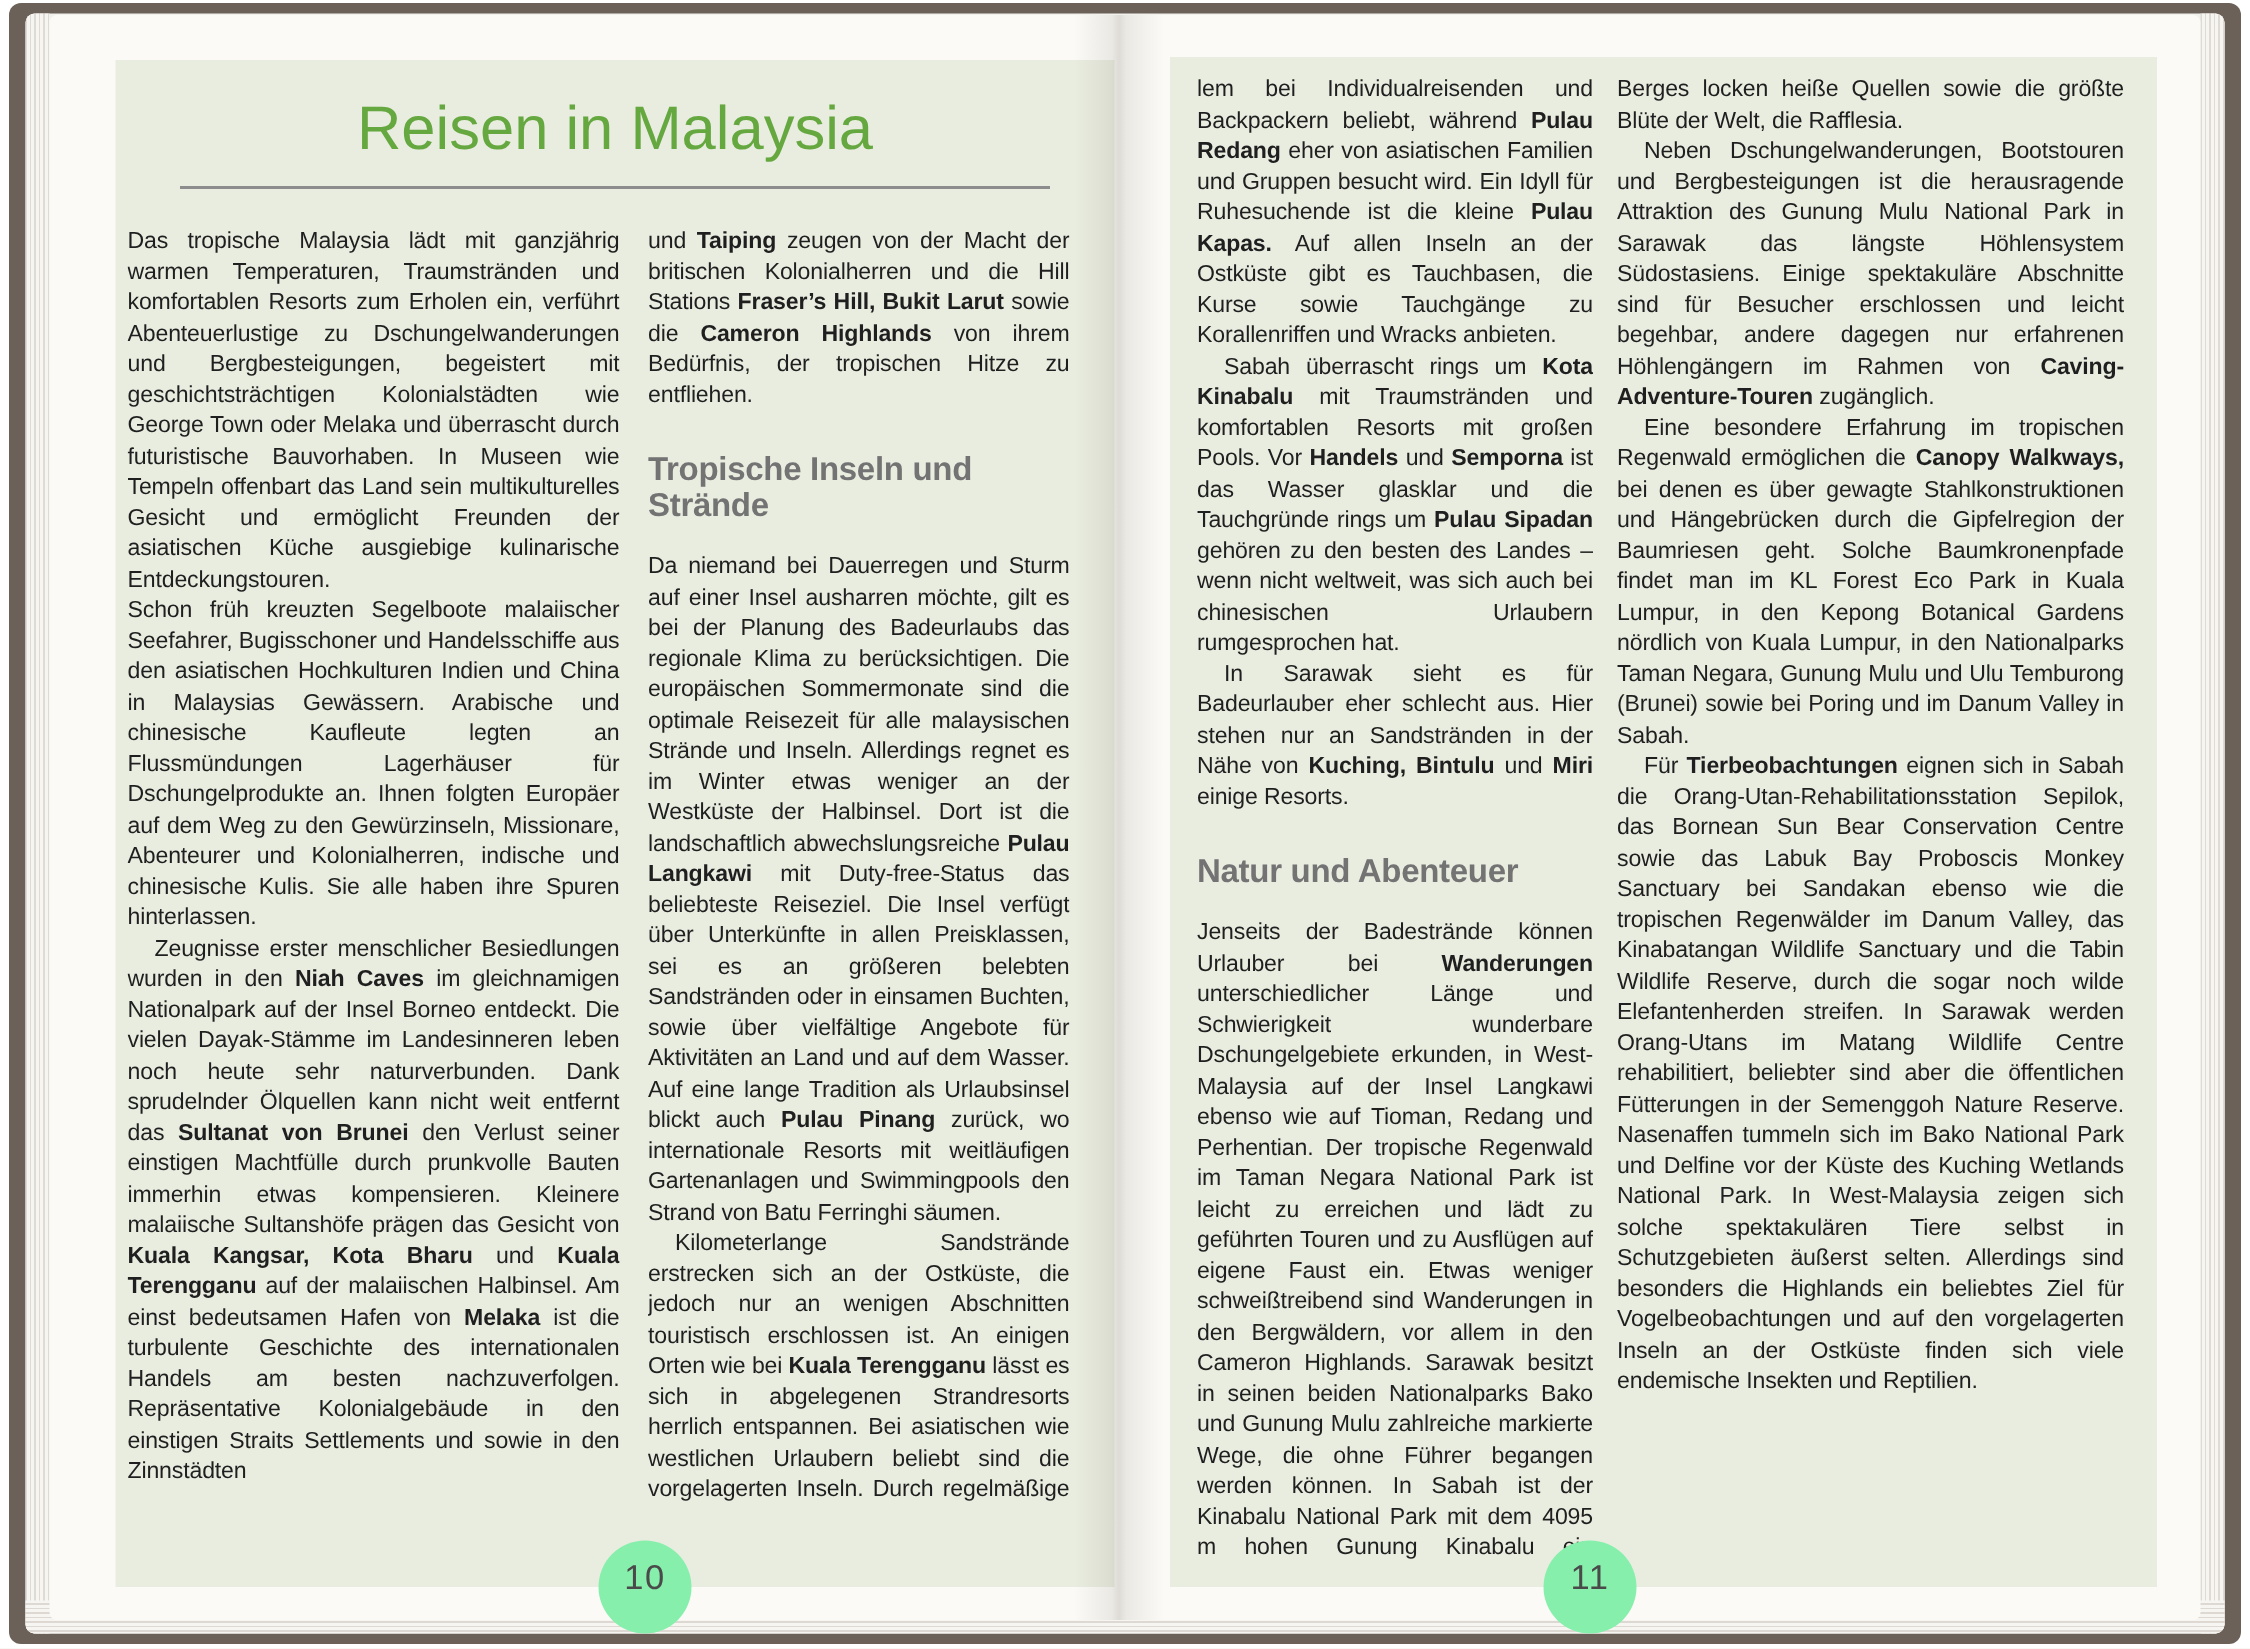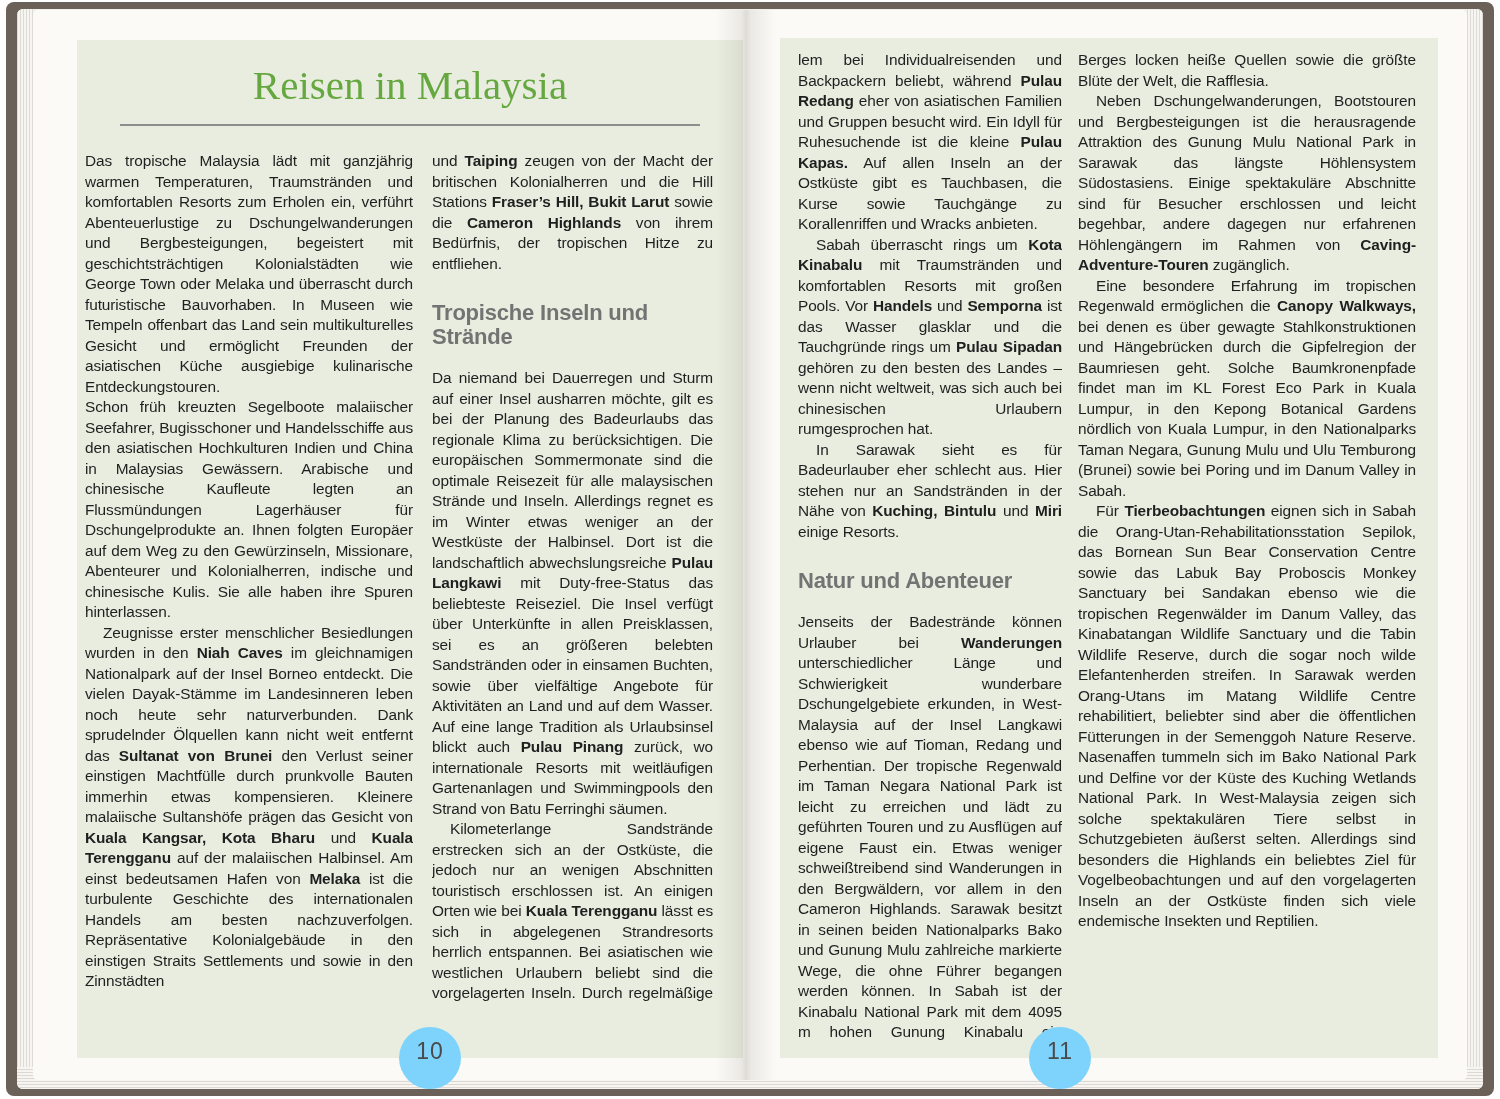--- a/index.html
+++ b/index.html
@@ -23,21 +23,21 @@
   .page{position:absolute;top:10px;height:1070px;background:#fbfaf6;}
   .page-left{left:33px;width:713px;border-radius:5px 0 0 5px;}
   .page-right{left:746px;width:721px;border-radius:0 5px 5px 0;}
   .gutter-shade{position:absolute;left:716px;top:10px;width:60px;height:1070px;z-index:5;
     background:linear-gradient(to right,rgba(0,0,0,0) 0%,rgba(90,80,70,0.10) 42%,rgba(90,80,70,0.18) 50%,rgba(90,80,70,0.10) 58%,rgba(0,0,0,0) 100%);}
   .green-box{position:absolute;background:#e9ede0;}
   .green-left{left:44px;top:30px;width:666px;height:1018px;}
   .green-right{left:34px;top:28px;width:658px;height:1020px;}
   .page-title{
     margin:22px 0 0 0;text-align:center;font-weight:400;
-    font-size:41px;line-height:46px;color:#66a840;letter-spacing:0;font-family:Liberation Serif, serif;
+    font-size:41px;line-height:46px;color:#66a840;letter-spacing:0;
   }
   .title-rule{width:580px;height:0;border-top:2px solid #8d8d8d;margin:16px auto 0 auto;}
   .cols{display:flex;overflow:hidden;}
   .cols-left{padding:25px 14px 0 8px;gap:19px;height:852px;}
   .cols-right{padding:12px 8px 0 18px;gap:16px;height:996px;}
   .col{overflow:hidden;}
   .col-l1{width:328px;flex:0 0 328px;}
   .col-l2{width:281px;flex:0 0 281px;}
   .col-r1{width:264px;flex:0 0 264px;}
   .col-r2{width:338px;flex:0 0 338px;}
@@ -46,21 +46,21 @@
     letter-spacing:-0.1px;hyphens:auto;-webkit-hyphens:auto;
   }
   .para.indent{text-indent:18px;}
   .para b{font-weight:700;}
   .subhead{
     margin:27px 0 19px 0;font-size:22px;line-height:24px;font-weight:700;color:#737373;
     letter-spacing:-0.2px;
   }
   .page-tab{
     position:absolute;width:62px;height:62px;border-radius:50%;
-    background:#7dd3fc;top:1017px;z-index:3;
+    background:#86efac;top:1017px;z-index:3;
     display:flex;align-items:center;justify-content:center;
   }
   .tab-left{left:366px;}
   .tab-right{left:283px;}
   .page-tab span{font-size:23px;color:#4a4a4a;letter-spacing:1px;padding-bottom:14px;}
 </style>
 </head>
 <body>
 
 <div>

